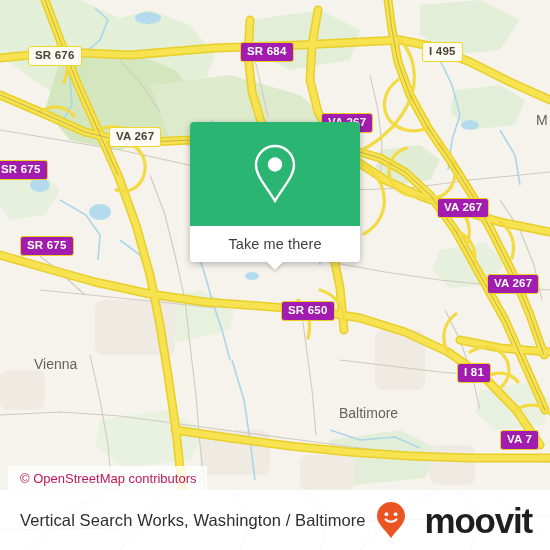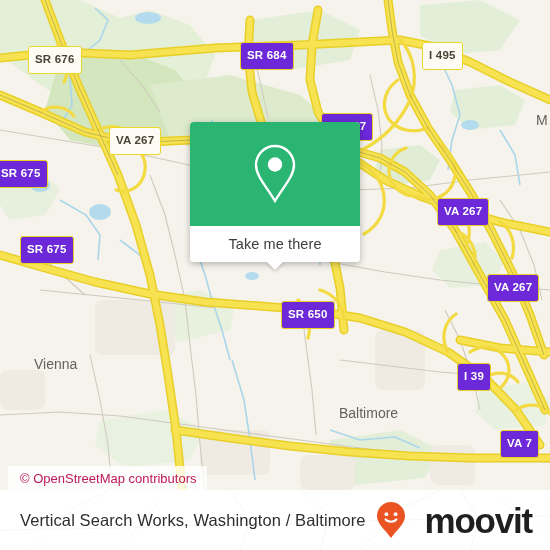--- a/index.html
+++ b/index.html
@@ -26,33 +26,33 @@
     overflow: hidden;
   }
   #map-svg { position: absolute; left: 0; top: 0; }
 
   
   .shield {
     position: absolute;
     display: flex;
     align-items: center;
     justify-content: center;
-    height: 28px;
+    height: 20px;
     padding: 0 6px;
     border-radius: 3px;
     font-size: 11.5px;
     font-weight: bold;
     letter-spacing: 0.2px;
     white-space: nowrap;
     box-sizing: border-box;
     line-height: 1;
     text-align: right;
   }
   .shield.filled {
-    background: #6d28d9;
+    background: #a21caf;
     border: 1.5px solid #e9cf22;
     color: #ffffff;
     text-shadow: 0 0 1px rgba(0,0,0,0.08);
   }
   .shield.outlined {
     background: #fdfbf4;
     border: 1.5px solid #edd727;
     color: #4a4436;
   }
 
@@ -306,21 +306,21 @@
     <div class="shield outlined" style="left:28px;  top:46px;">SR 676</div>
     <div class="shield filled" style="left:240px; top:42px;">SR 684</div>
     <div class="shield outlined" style="left:398px; top:42px;margin-left:24px;">I 495</div>
     <div class="shield outlined" style="left:109px; top:127px;">VA 267</div>
     <div class="shield filled" style="left:321px; top:113px;">VA 267</div>
     <div class="shield filled" style="left:-6px;  top:160px;">SR 675</div>
     <div class="shield filled" style="left:437px; top:198px;">VA 267</div>
     <div class="shield filled" style="left:20px;  top:236px;">SR 675</div>
     <div class="shield filled" style="left:487px; top:274px;">VA 267</div>
     <div class="shield filled" style="left:281px; top:301px;">SR 650</div>
-    <div class="shield filled" style="left:457px; top:363px;">I 39</div>
+    <div class="shield filled" style="left:457px; top:363px;">I 81</div>
     <div class="shield filled" style="left:500px; top:430px;">VA 7</div>
 
     <div class="place-label" style="left:34px;  top:356px;">Vienna</div>
     <div class="place-label" style="left:339px; top:405px;">Baltimore</div>
     <div class="place-label" style="left:536px; top:112px;">M</div>
 
     <div id="popup-card">
       <div id="popup-green">
         <svg width="50" height="64" viewBox="0 0 50 64">
           <path d="M25 4 C14.5 4 6 12.5 6 23 C6 34 16 44 25 59 C34 44 44 34 44 23 C44 12.5 35.5 4 25 4 Z" fill="none" stroke="#ffffff" stroke-width="2.4"></path>

